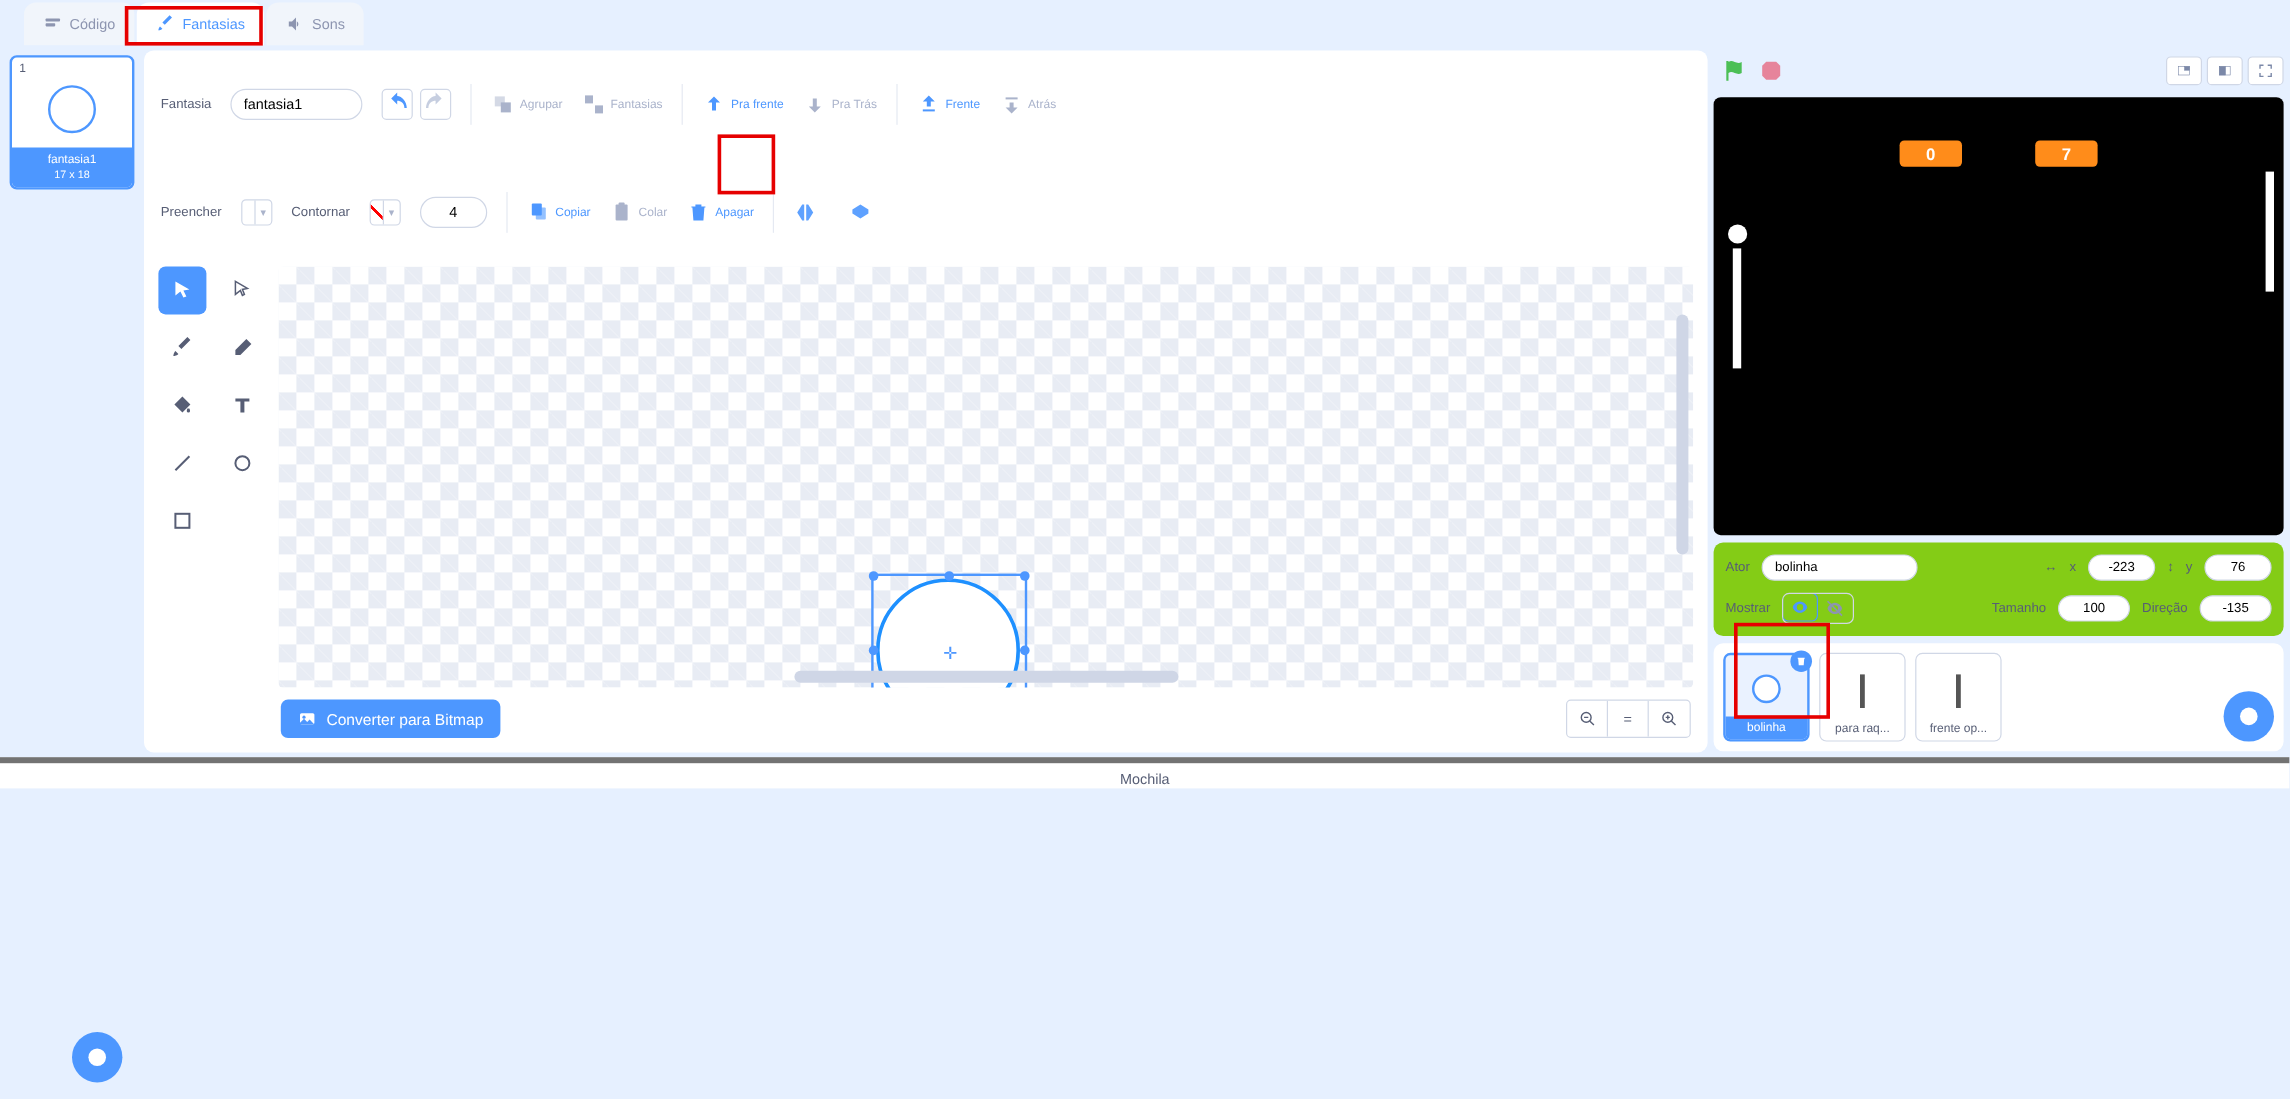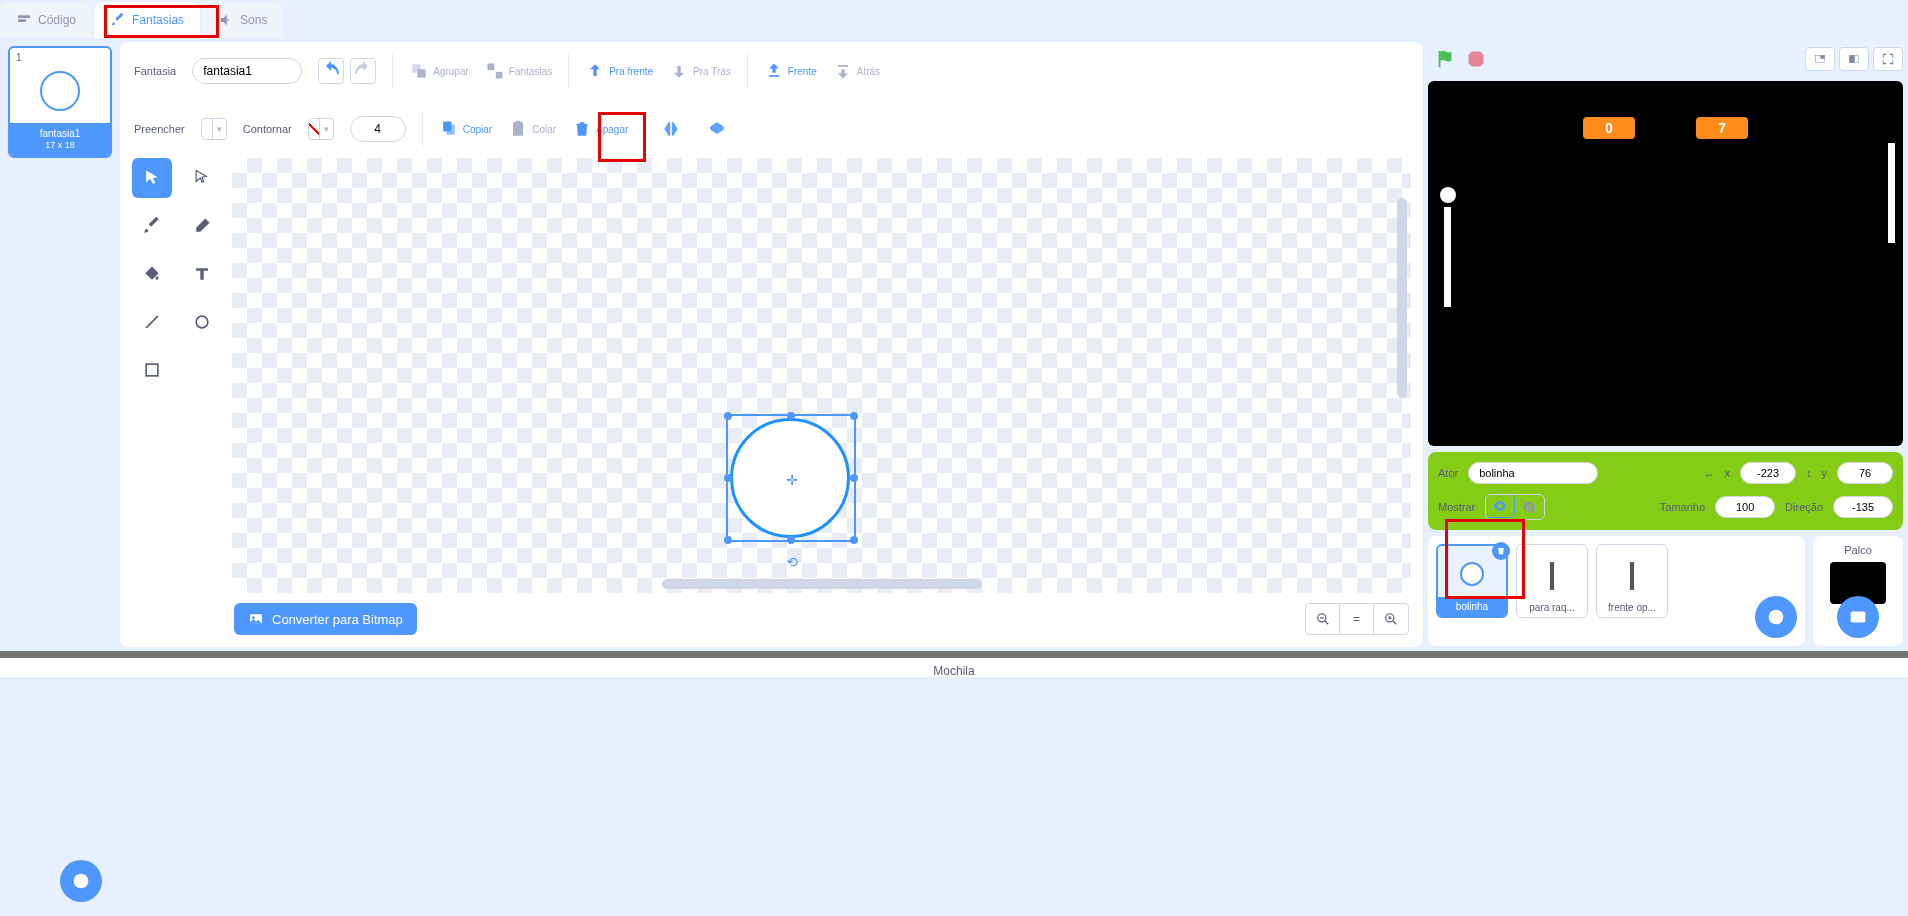--- a/index.html
+++ b/index.html
@@ -1,42 +1,42 @@
 <!DOCTYPE html>
 <html><head>
 <meta charset="utf-8">
 <style>
 * { box-sizing: border-box; margin: 0; padding: 0; font-family: "Helvetica Neue", Arial, sans-serif; }
 body { background: #e6f0ff; width: 1908px; height: 916px; overflow: hidden; font-size: 12px; color: #575e75; }
 
 .app { display: flex; flex-direction: column; height: 100%; }
 
 
-.tabs { display: flex; height: 38px; align-items: flex-end; }
+.tabs { display: flex; padding-left: 20px; height: 38px; align-items: flex-end; }
 .tab { display: flex; align-items: center; gap: 6px; padding: 10px 16px; background: #f1f5fb; border-radius: 10px 10px 0 0; cursor: pointer; color: #8d95b0; margin-right: 2px; }
 .tab.active { background: #ffffff; color: #4d97ff; }
 .tab svg { width: 16px; height: 16px; }
 
 
 .main { display: flex; flex: 1; min-height: 0; }
 .editor { flex: 1; background: #e6f0ff; display: flex; min-width: 0; }
 .right { width: 485px; display: flex; flex-direction: column; padding: 5px; gap: 6px; }
 
 
 .costume-list { width: 120px; background: #e6f0ff; padding: 8px; }
 .costume-thumb { background: #fff; border: 2px solid #4d97ff; border-radius: 6px; padding: 4px; text-align: center; }
 .costume-thumb .preview { height: 56px; display: flex; align-items: center; justify-content: center; }
 .costume-thumb .preview-circle { width: 40px; height: 40px; border: 2px solid #4d97ff; border-radius: 50%; background: #fff; }
 .costume-thumb-footer { background: #4d97ff; margin: 4px -4px -4px -4px; border-radius: 0 0 4px 4px; padding: 4px; color: #fff; font-size: 10px; line-height: 1.3; }
 .costume-thumb-num { position: relative; font-size: 10px; color: #575e75; text-align: left; padding-left: 2px; }
 
 
 .paint { flex: 1; background: #fff; border-radius: 8px; margin: 4px 0 4px 0; display: flex; flex-direction: column; min-width: 0; }
 
-.toolbar1, .toolbar2 { display: flex; align-items: center; padding: 12px 14px; gap: 16px; color: #575e75; font-size: 11px; }
+.toolbar1, .toolbar2 { display: flex; align-items: center; padding: 28px 14px; gap: 16px; color: #575e75; font-size: 11px; }
 .toolbar1 { border-bottom: none; }
 .tlabel { color: #575e75; }
 .name-input, .num-input { border: 1px solid #d0d7e6; border-radius: 16px; padding: 5px 10px; width: 110px; font-size: 12px; outline: none; }
 .num-input { width: 56px; text-align: center; }
 .color-swatch { width: 26px; height: 22px; border: 1px solid #d0d7e6; border-radius: 4px; background: #fff; display: flex; }
 .color-dd { width: 14px; border-left: 1px solid #d0d7e6; display: flex; align-items: center; justify-content: center; color: #aab3cb; font-size: 9px; }
 .color-main { flex: 1; }
 .icon-group { display: flex; gap: 6px; }
 .icon-btn-sm { width: 26px; height: 26px; border: 1px solid #d0d7e6; border-radius: 4px; display: flex; align-items: center; justify-content: center; cursor: pointer; color: #4d97ff; }
 .big-btn { display: flex; flex-direction: row; align-items: center; gap: 4px; min-width: 46px; color: #aab3cb; cursor: pointer; }
@@ -104,21 +104,21 @@
 .sprite-item.selected { border: 2px solid #4d97ff; background: #eaf2ff; }
 .sprite-item.selected .sp-label { background: #4d97ff; color: #fff; width: calc(100% + 8px); margin: 0 -4px -4px -4px; padding: 4px; border-radius: 0 0 4px 4px; }
 .sprite-item .del { position: absolute; top: -4px; right: -4px; width: 18px; height: 18px; background: #4d97ff; border-radius: 50%; display: flex; align-items: center; justify-content: center; color: #fff; font-size: 10px; }
 
 .stage-sel { width: 90px; background: #fff; border-radius: 8px; padding: 8px; display: flex; flex-direction: column; align-items: center; gap: 6px; position: relative; }
 .stage-thumb { width: 56px; height: 42px; background: #000; border-radius: 4px; }
 
 .fab { position: absolute; bottom: 10px; right: 10px; width: 42px; height: 42px; border-radius: 50%; background: #4d97ff; display: flex; align-items: center; justify-content: center; color: #fff; cursor: pointer; }
 .fab svg { width: 22px; height: 22px; }
 
-.backpack { height: 26px; background: #fff; border-top: 7px solid #737373; text-align: center; font-size: 12px; color: #575e75; line-height: 26px; }
+.backpack { height: 26px; background: #fff; border-top: 5px solid #737373; text-align: center; font-size: 12px; color: #575e75; line-height: 26px; }
 
 
 .hl { position: absolute; border: 3px solid #e60000; pointer-events: none; z-index: 100; }
 .root { position: relative; }
 
 .sprite-fab-col { position: absolute; bottom: 8px; right: 8px; }
 .stage-fab { position: absolute; bottom: 8px; right: 24px; }
 .cat-fab { position: fixed; bottom: 14px; left: 60px; }
 
 .flex-spacer{flex:1;}
@@ -500,32 +500,20 @@
         </div>
         <div class="fab sprite-fab-col">
           <svg viewBox="0 0 24 24" fill="currentColor">
                   <circle cx="12" cy="12" r="8"></circle>
                   <circle cx="9" cy="10" r="1.2" fill="#fff"></circle>
                   <circle cx="15" cy="10" r="1.2" fill="#fff"></circle>
                 </svg>
         </div>
       </div>
 
-      <div class="stage-sel">
-        <div style="font-size:11px;">Palco</div>
-        <div class="stage-thumb"></div>
-        <div style="font-size:10px;color:#8d95b0;">Cenários</div>
-        <div style="font-size:10px;">1</div>
-        <div class="fab stage-fab" style="position:absolute;">
-          <svg viewBox="0 0 24 24" fill="currentColor">
-                  <rect x="4" y="6" width="16" height="12" rx="2"></rect>
-                  <path d="M4 16l4-4 3 3 4-5 5 6H4z" fill="#fff"></path>
-                </svg>
-        </div>
-      </div>
     </div>
   </div>
 </div>
 
 <div class="backpack"><span>Mochila</span></div>
 
 </div>
 </div>
 
 </body></html>

